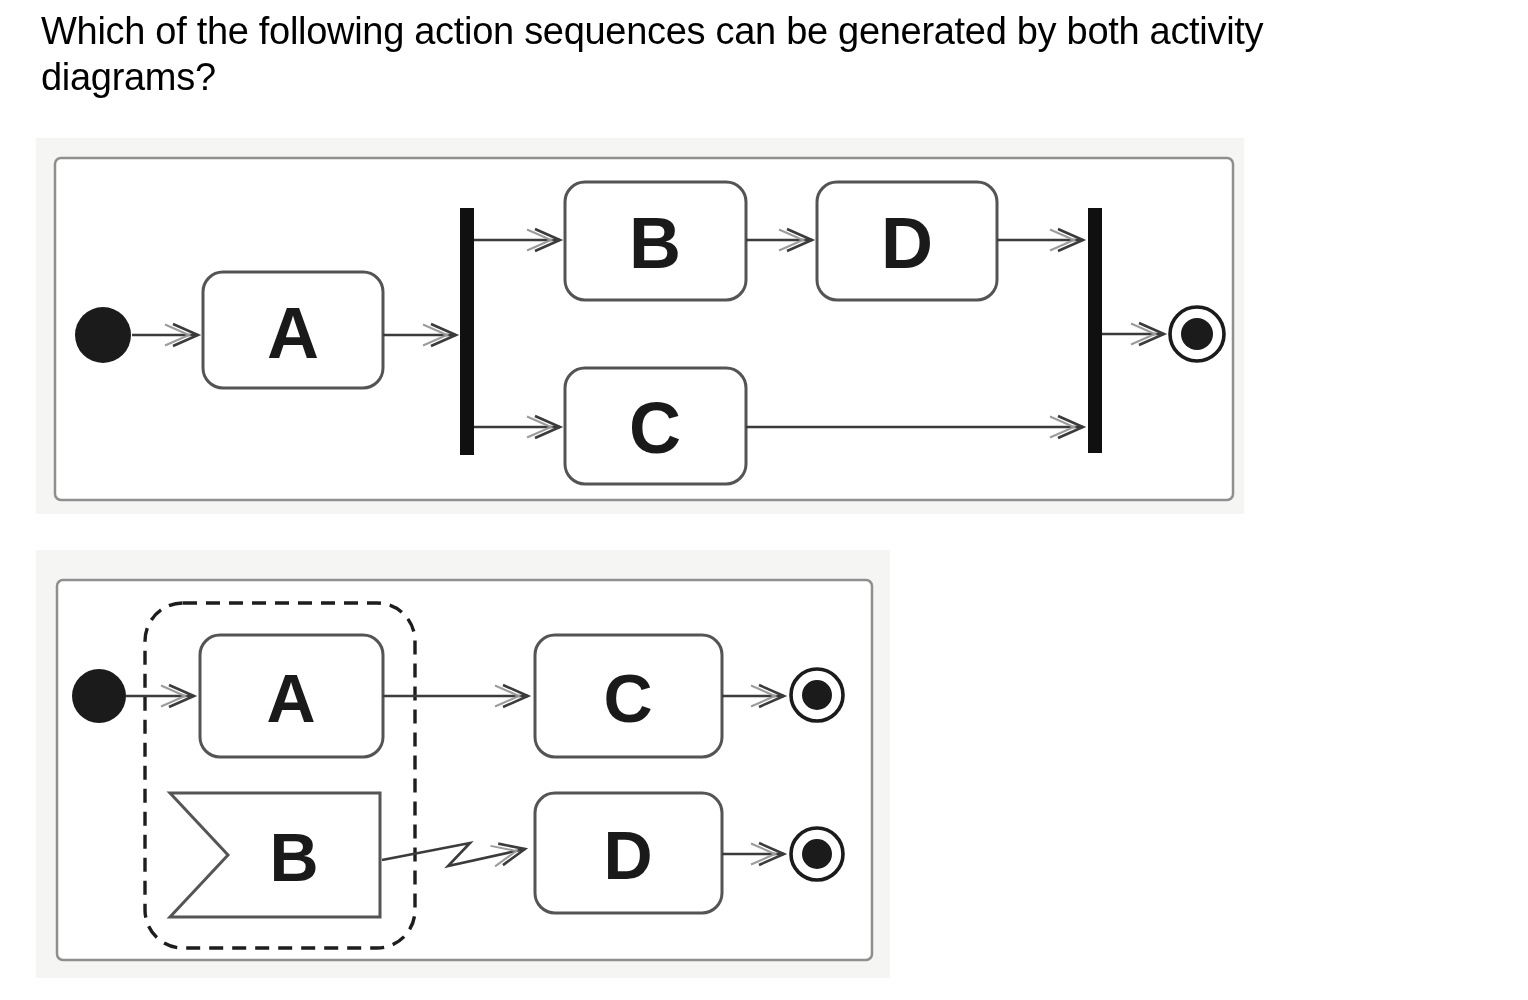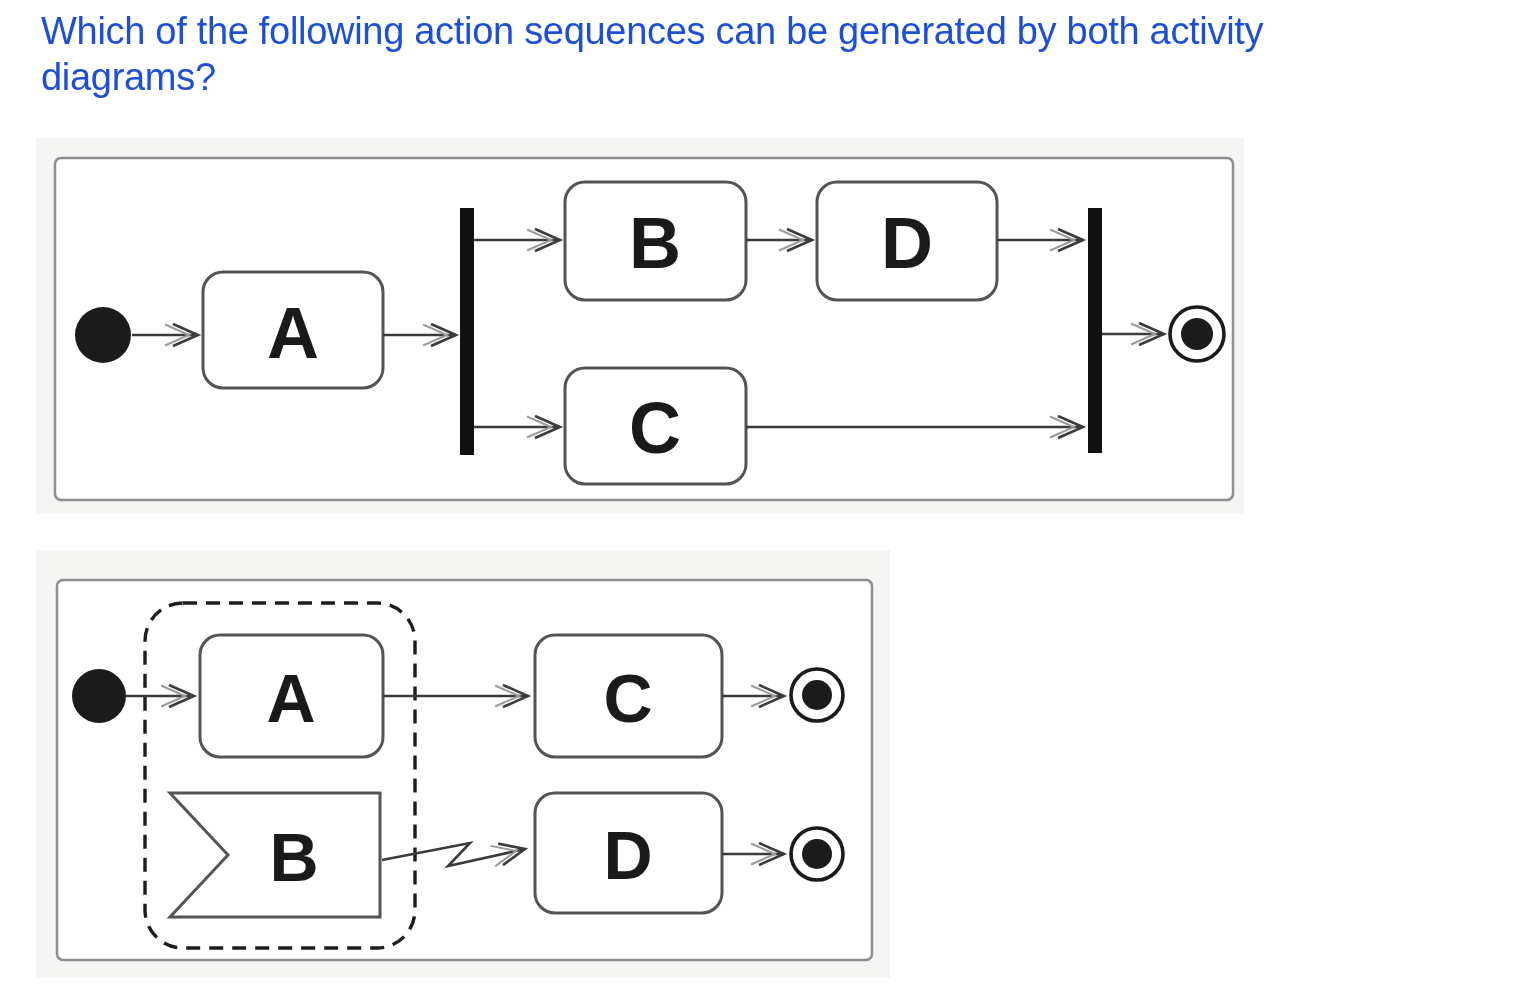--- a/index.html
+++ b/index.html
@@ -3,21 +3,21 @@
 <meta charset="utf-8">
 <style>
   html,body{margin:0;padding:0;background:#ffffff;}
   body{
     width:1528px;height:1000px;position:relative;overflow:hidden;
     font-family:"Liberation Sans", sans-serif;
   }
   .question{
     position:absolute;left:41px;top:8px;width:1400px;
     font-size:38px;line-height:46px;letter-spacing:-0.3px;
-    color:#1d4ed8;white-space:pre-line;
+    color:#000000;white-space:pre-line;
   }
   .figure{position:absolute;}
   .fig1{left:36px;top:138px;}
   .fig2{left:36px;top:550px;}
   .figbg{fill:#f5f5f4;}
   .panel{fill:#ffffff;stroke:#8f8f8f;stroke-width:2.5;}
   .node{fill:#ffffff;stroke:#545454;stroke-width:3;}
   .signal{fill:#ffffff;stroke:#555555;stroke-width:3;stroke-linejoin:miter;}
   .edge{stroke:#3b3b3b;stroke-width:2.6;fill:none;}
   .bar{fill:#101010;stroke:none;}

